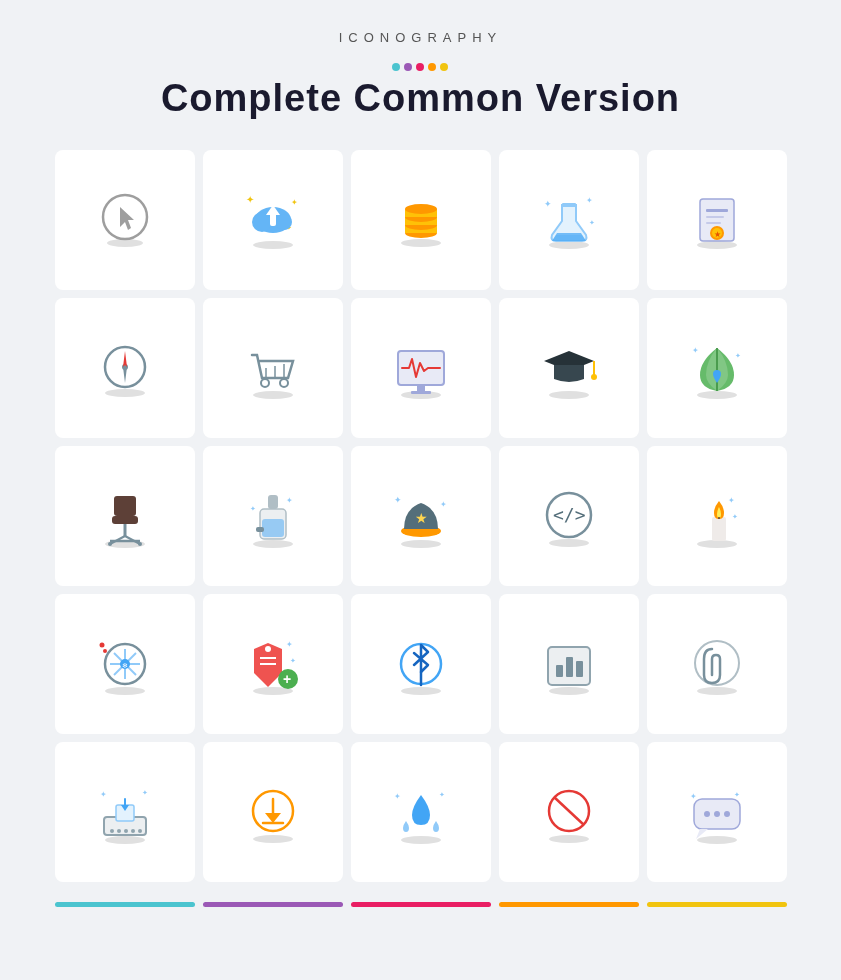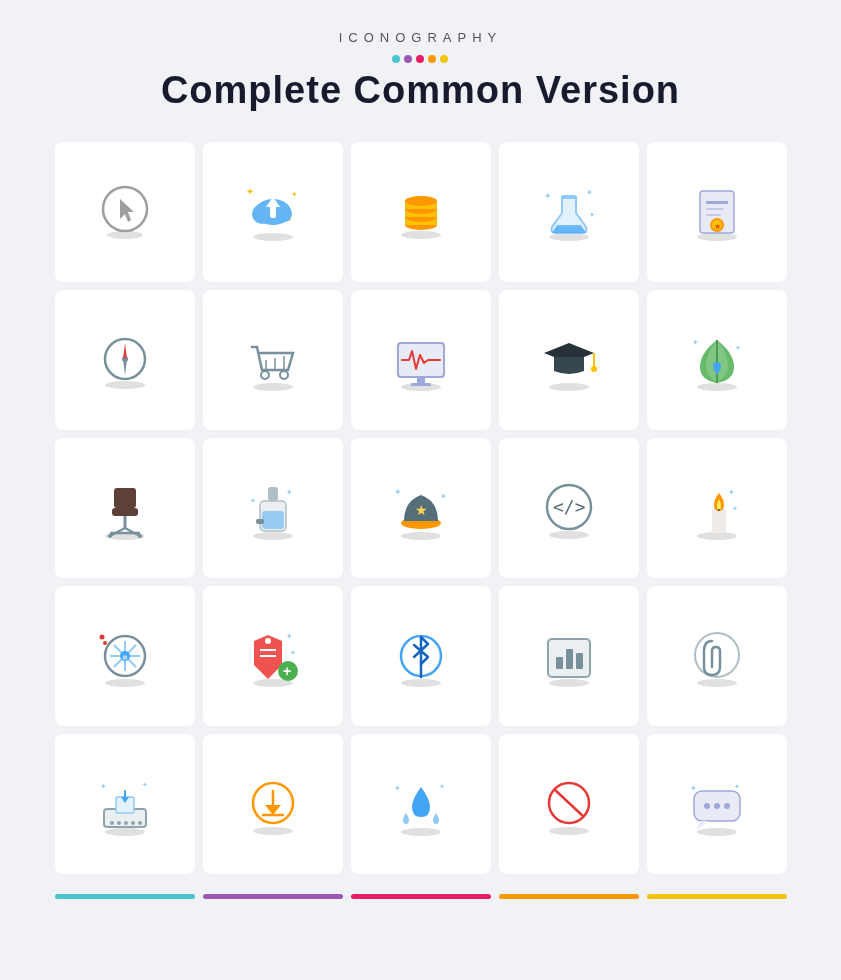--- a/index.html
+++ b/index.html
@@ -15,21 +15,21 @@
     }
     .header {
       text-align: center;
       margin-bottom: 30px;
     }
     .brand-title {
       font-size: 13px;
       letter-spacing: 6px;
       color: #555;
       text-transform: uppercase;
-      margin-bottom: 10px;
+      margin-bottom: 18px;
     }
     .brand-dots {
       display: flex;
       justify-content: center;
       gap: 4px;
       margin-bottom: 6px;
     }
     .brand-dot {
       width: 8px;
       height: 8px;

